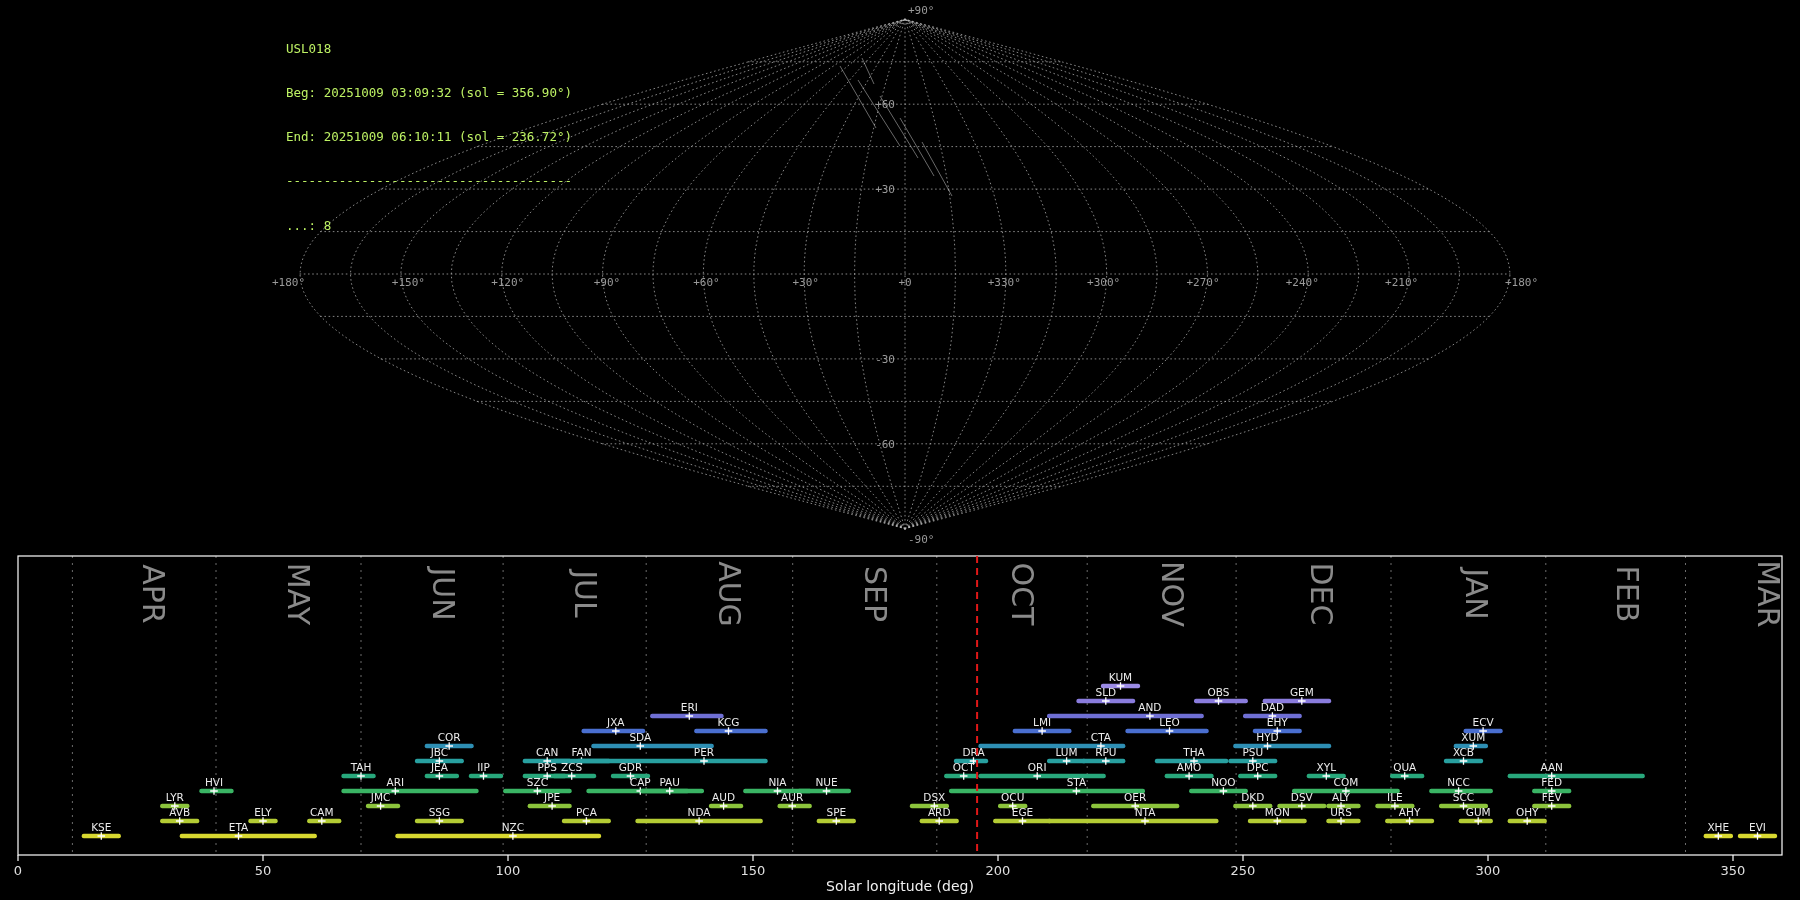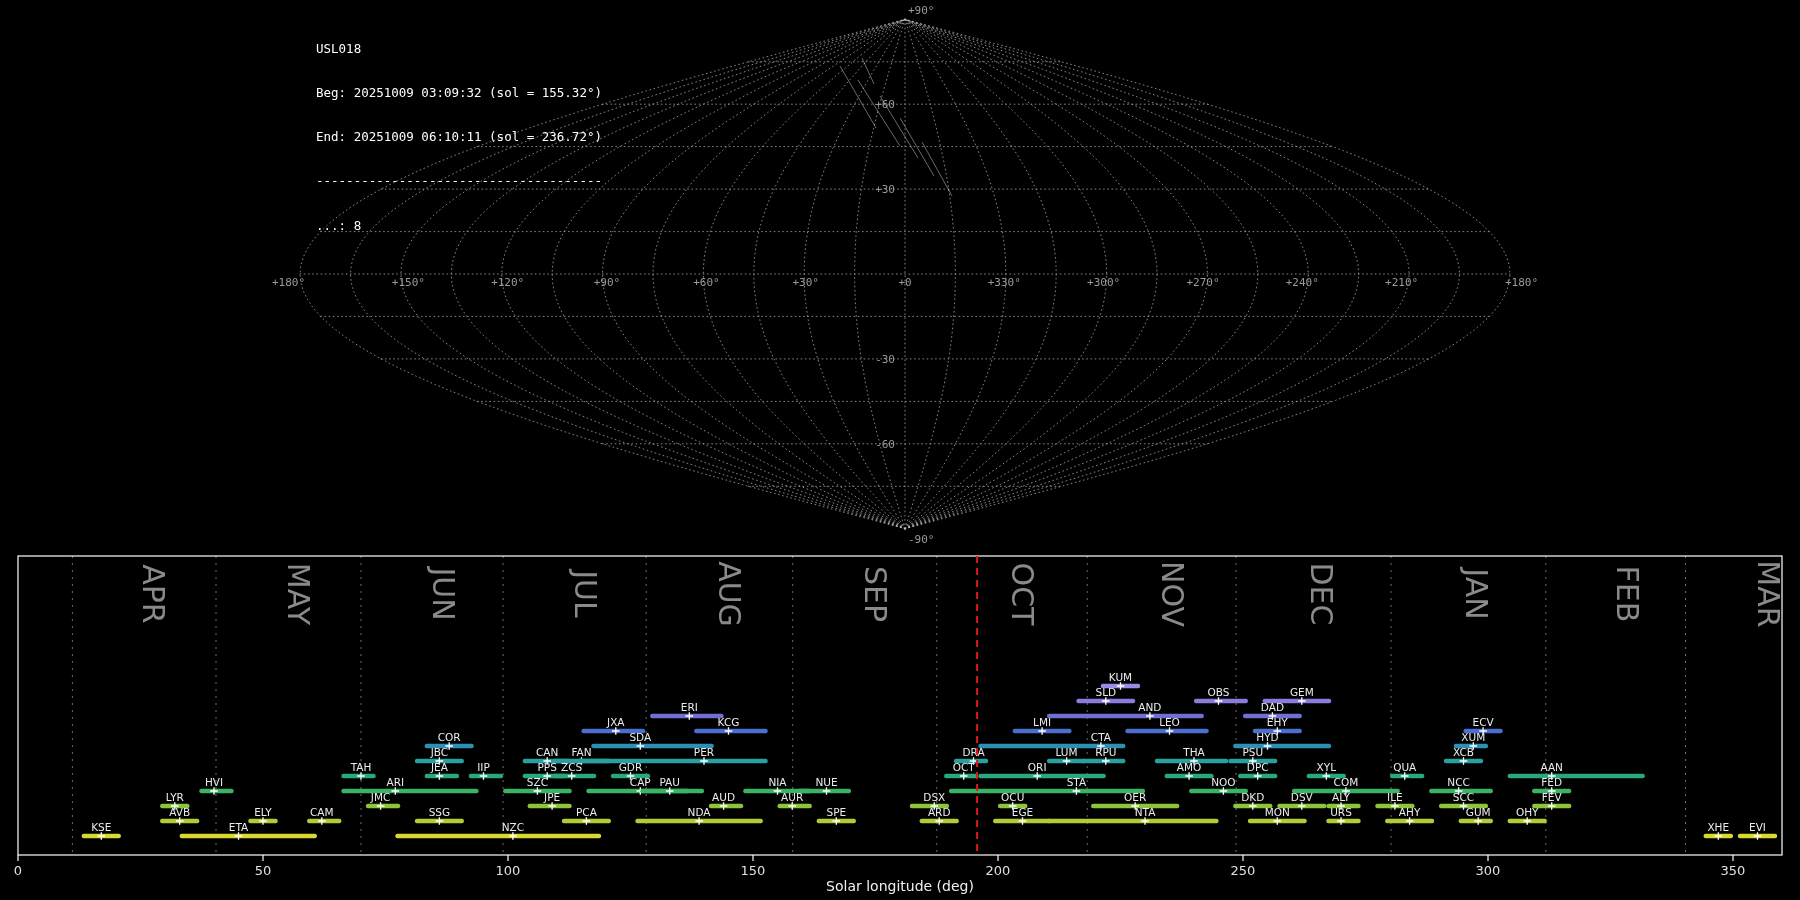--- a/index.html
+++ b/index.html
@@ -1,19 +1,19 @@
 <!DOCTYPE html>
 <html><head>
 <meta charset="utf-8">
 <style>
   html,body{margin:0;padding:0;background:#000;}
   .screen{position:relative;width:1800px;height:900px;background:#000;overflow:hidden;
           font-family:"DejaVu Sans",sans-serif;padding-left:28px;}
   svg{position:absolute;left:0;top:0;}
-  .info{position:absolute;left:316px;top:12px;color:#ffffff;
+  .info{position:absolute;left:286px;top:12px;color:#bef264;
         font:12.5px/1.18 "DejaVu Sans Mono",monospace;white-space:pre;}
   .grid-dot{fill:none;stroke:#b8b8b8;stroke-width:1;stroke-dasharray:0.8 3.4;
             stroke-linecap:round;opacity:.72;}
   .map-label{fill:#9a9a9a;font:11px "DejaVu Sans Mono",monospace;}
   .trail{stroke:#e8e8e8;stroke-width:1;opacity:.45;}
   .panel-border{fill:none;stroke:#ffffff;stroke-width:1.2;}
   .month-line{stroke:#787878;stroke-width:1;stroke-dasharray:2 5;opacity:.9;}
   .month-label{fill:#8a8a8a;font:30px "DejaVu Sans",sans-serif;}
   .now-line{stroke:#e01818;stroke-width:2;stroke-dasharray:7 5;}
   .tick-mark{stroke:#ffffff;stroke-width:1.2;}
@@ -392,18 +392,18 @@
         <text x="1718.3" y="831" text-anchor="middle" class="shower-label">XHE</text>
         <rect x="1737.9" y="833.8" width="39.2" height="4.4" rx="2" fill="#d8d830"></rect>
         <path d="M 1753.7 836 H 1761.3 M 1757.5 832.2 V 839.8" class="peak-marker"></path>
         <text x="1757.5" y="831" text-anchor="middle" class="shower-label">EVI</text>
         <line x1="977.1" y1="556" x2="977.1" y2="855" class="now-line" stroke="#e01818"></line>
       </g>
     <text class="xlabel" x="900" y="891" text-anchor="middle">Solar longitude (deg)</text>
   </svg>
   <div class="info">
     <div>USL018</div>
-    <div>Beg: 20251009 03:09:32 (sol = 155.32°)</div>
+    <div>Beg: 20251009 03:09:32 (sol = 356.90°)</div>
     <div>End: 20251009 06:10:11 (sol = 236.72°)</div>
     <div>--------------------------------------</div>
     <div>...: 8</div>
   </div>
 </div>
 
 </body></html>

